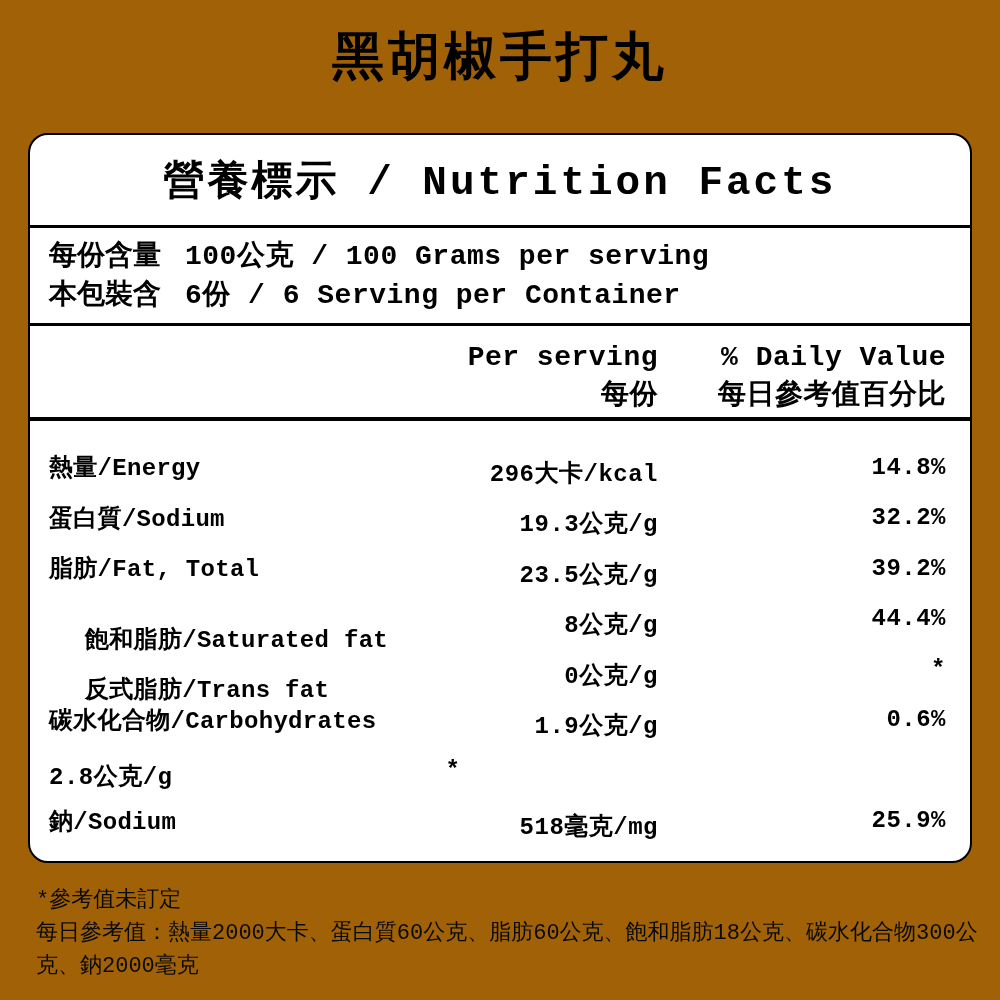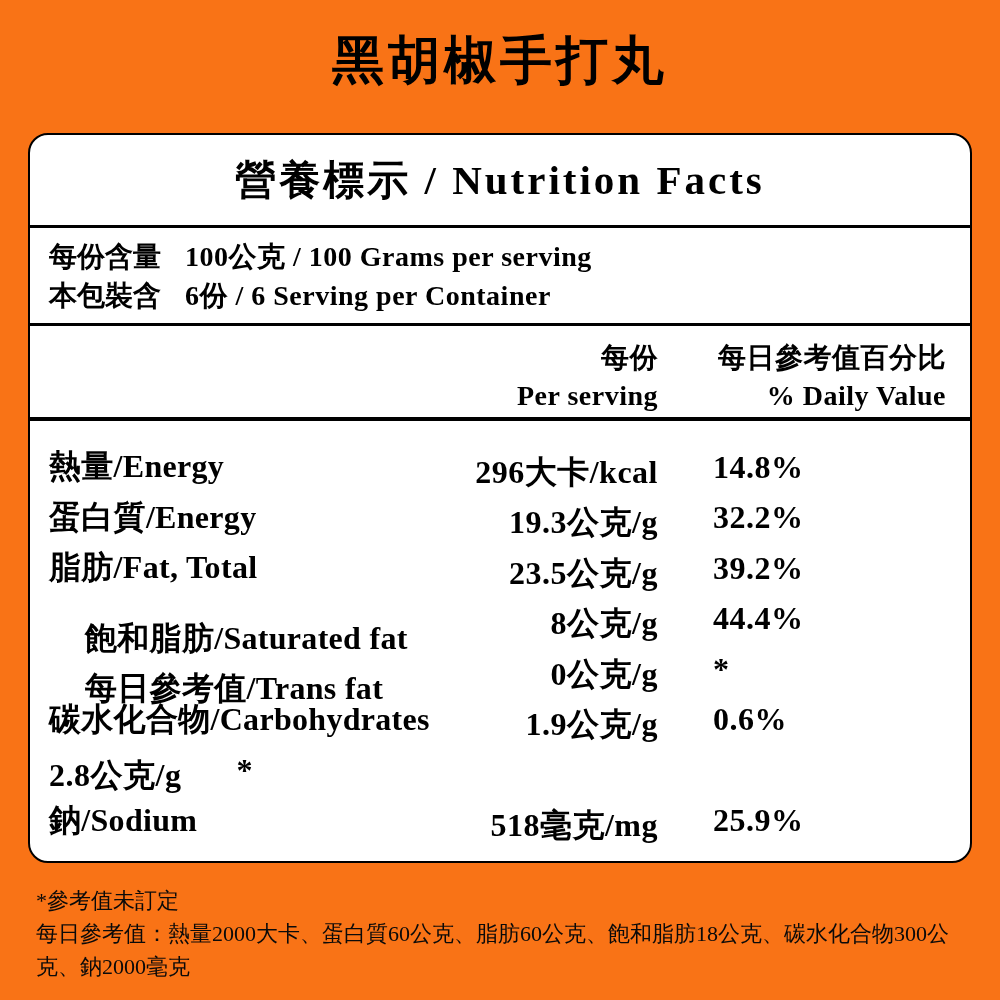--- a/index.html
+++ b/index.html
@@ -1,22 +1,22 @@
 <!DOCTYPE html>
 <html><head>
 <meta charset="utf-8">
 <style>
   html, body { margin: 0; padding: 0; background: #ffffff; }
   .page {
     position: relative;
     width: 1000px;
     height: 1000px;
-    background: #f97316;
+    background: #a16207;
     color: #000000;
-    font-family: Liberation Serif, serif;
+    font-family: Liberation Mono, monospace;
     box-sizing: border-box;
     overflow: hidden;
   }
 
   
   .title {
     margin: 0;
     padding-top: 33px;
     text-align: center;
     font-size: 52px;
@@ -102,33 +102,33 @@
     flex: 1;
     padding: 21px 24px 0 19px;
     display: flex;
     flex-direction: column;
   }
   .n-row {
     display: flex;
     align-items: center;
     height: 50.5px;
     flex: none;
-    font-size: 32px;
+    font-size: 24px;
     font-weight: 700;
     white-space: nowrap;
   }
   .n-label { flex: 1; text-align: left; letter-spacing: 0.3px; }
   .n-label.indent { padding-left: 36px; margin-top: 40px; }
   .n-value { flex: none; text-align: right; letter-spacing: 0.5px; margin-top: 11px; }
   .n-pct {
     width: 288px;
     flex: none;
     box-sizing: border-box;
     padding-left: 55px;
-    text-align: left;
+    text-align: right;
     letter-spacing: 0.5px;
   }
 
   
   .footnotes {
     position: absolute;
     left: 36px;
     top: 884px;
     width: 952px;
     font-size: 22px;
@@ -159,54 +159,54 @@
       <div class="serving-row">
         <span class="serving-label">本包裝含</span>
         <span class="serving-value">6份 / 6 Serving per Container</span>
       </div>
     </div>
 
     <div class="divider thin"></div>
 
     <div class="col-headers">
       <div class="ch-line">
+        <span class="ch-value">Per serving</span>
+        <span class="ch-pct">% Daily Value</span>
+      </div>
+      <div class="ch-line">
         <span class="ch-value">每份</span>
         <span class="ch-pct">每日參考值百分比</span>
-      </div>
-      <div class="ch-line">
-        <span class="ch-value">Per serving</span>
-        <span class="ch-pct">% Daily Value</span>
       </div>
     </div>
 
     <div class="divider thick"></div>
 
     <div class="n-rows">
         <div class="n-row">
           <span class="n-label">熱量/Energy</span>
           <span class="n-value">296大卡/kcal</span>
           <span class="n-pct">14.8%</span>
         </div>
         <div class="n-row">
-          <span class="n-label">蛋白質/Energy</span>
+          <span class="n-label">蛋白質/Sodium</span>
           <span class="n-value">19.3公克/g</span>
           <span class="n-pct">32.2%</span>
         </div>
         <div class="n-row">
           <span class="n-label">脂肪/Fat, Total</span>
           <span class="n-value">23.5公克/g</span>
           <span class="n-pct">39.2%</span>
         </div>
         <div class="n-row">
           <span class="n-label indent">飽和脂肪/Saturated fat</span>
           <span class="n-value">8公克/g</span>
           <span class="n-pct">44.4%</span>
         </div>
         <div class="n-row">
-          <span class="n-label indent">每日參考值/Trans fat</span>
+          <span class="n-label indent">反式脂肪/Trans fat</span>
           <span class="n-value">0公克/g</span>
           <span class="n-pct">*</span>
         </div>
         <div class="n-row">
           <span class="n-label">碳水化合物/Carbohydrates</span>
           <span class="n-value">1.9公克/g</span>
           <span class="n-pct">0.6%</span>
         </div>
         <div class="n-row">
           <span class="n-value">2.8公克/g</span>

